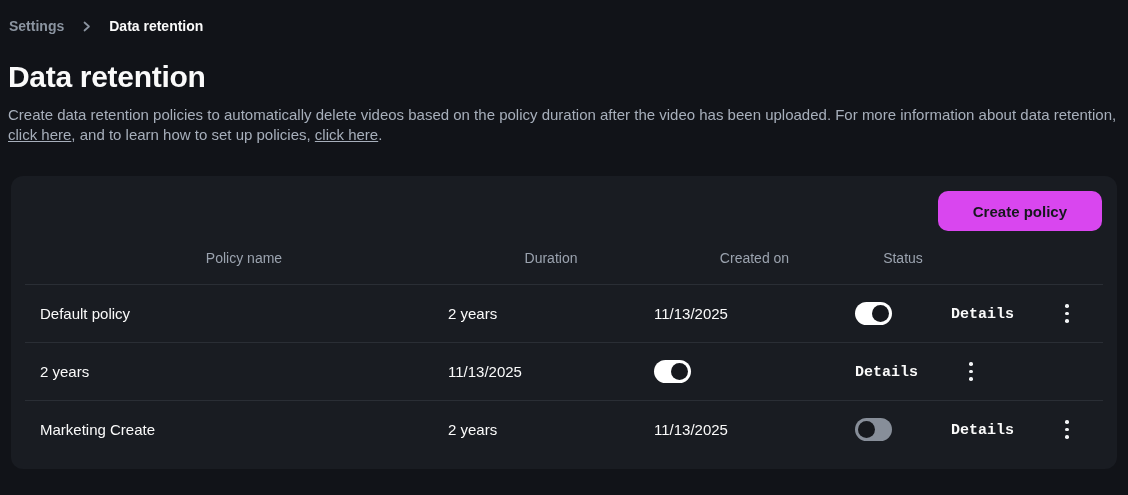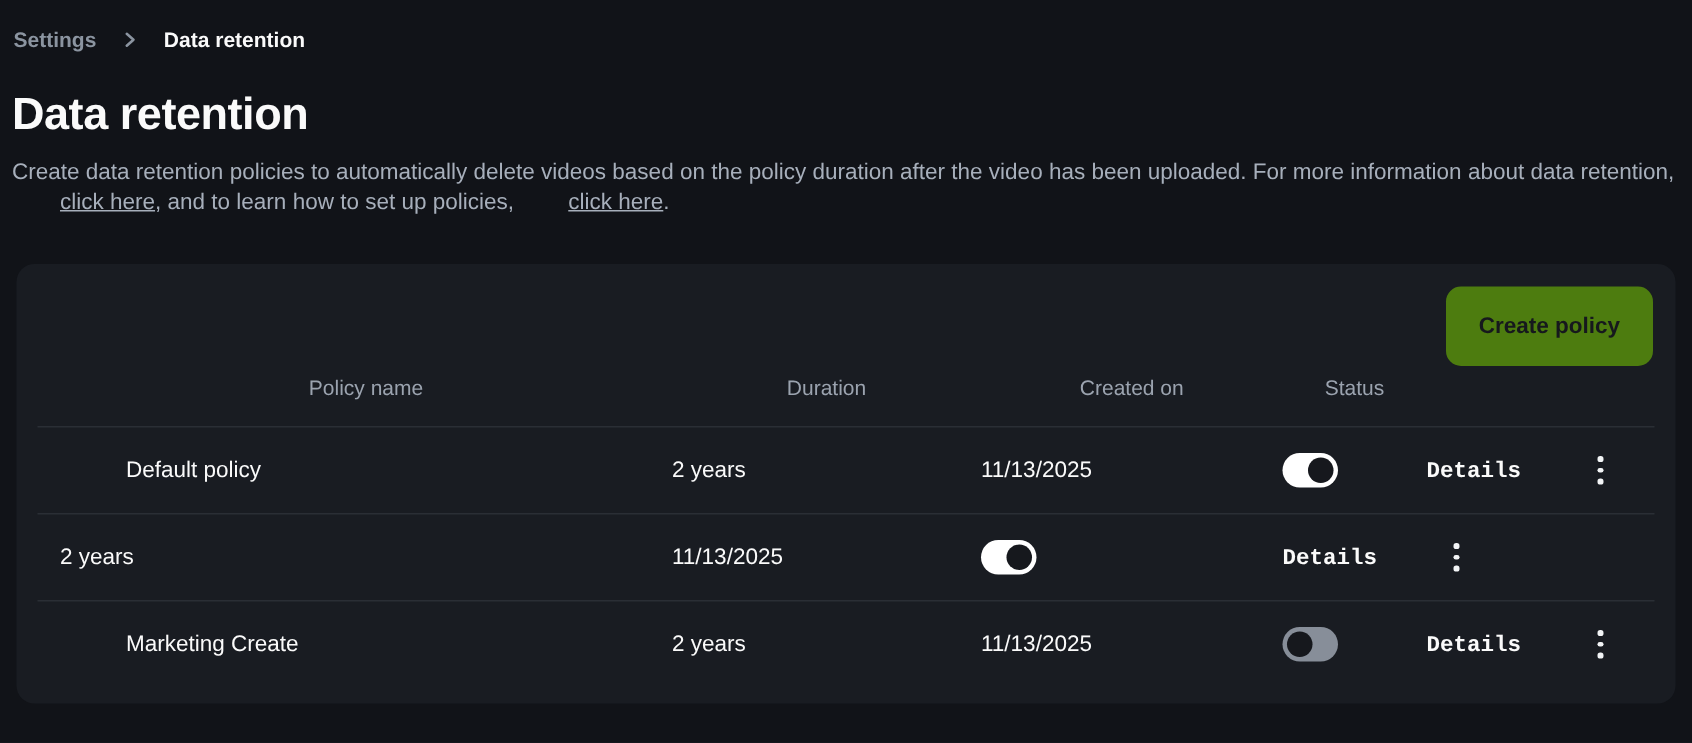--- a/index.html
+++ b/index.html
@@ -26,58 +26,58 @@
     margin: 26px 0 0 8px;
     font-size: 30px; font-weight: 700; letter-spacing: -0.3px;
     color: #FAFAFA;
   }
   .page-desc {
     margin: 11px 8px 0 8px;
     font-size: 15px; line-height: 20px;
     color: #A7AFBB;
     max-width: 1112px;
   }
-  .page-desc a { color: #A7AFBB; text-decoration: underline; cursor: pointer; margin-left: 32px; }
+  .page-desc a { color: #A7AFBB; text-decoration: underline; cursor: pointer; }
 
   
   .card {
     margin: 31px 11px 0 11px;
     height: 293px;
     background: #191C22;
     border-radius: 12px;
     padding-top: 15px;
   }
   .card-toolbar {
     display: flex; justify-content: flex-end;
     padding-right: 15px;
     height: 39px;
   }
   .create-policy-btn {
-    height: 53px; padding: 0 22px;
-    background: #4d7c0f; color: #16181D;
+    height: 40px; padding: 0 35px;
+    background: #d946ef; color: #16181D;
     border: none; border-radius: 10px;
     font-family: "Liberation Sans", sans-serif;
     font-size: 15px; font-weight: 700;
     cursor: pointer;
   }
 
   
   .trow {
     display: grid;
     grid-template-columns: 408px 206px 201px 96px 96px 40px;
     align-items: center;
     padding: 0 30px 0 29px;
   }
   .thead { height: 53px; margin-top: 1px; text-align: center; }
   .thead .th {
     font-size: 14px; font-weight: 500; color: #9BA3AF;
   }
   .tbody-row { height: 57px; font-size: 15px; }
   .divider { height: 1px; background: #2A2E35; margin: 0 14px; }
-  .cell-name { color: #FAFAFA; margin-left: 44px; }
+  .cell-name { color: #FAFAFA; }
   .cell-duration, .cell-created { color: #FAFAFA; }
 
   
   .toggle {
     width: 37px; height: 23px;
     border: none; border-radius: 12px;
     position: relative; cursor: pointer;
     display: block;
   }
   .toggle[data-state="on"]  { background: #FFFFFF; }

